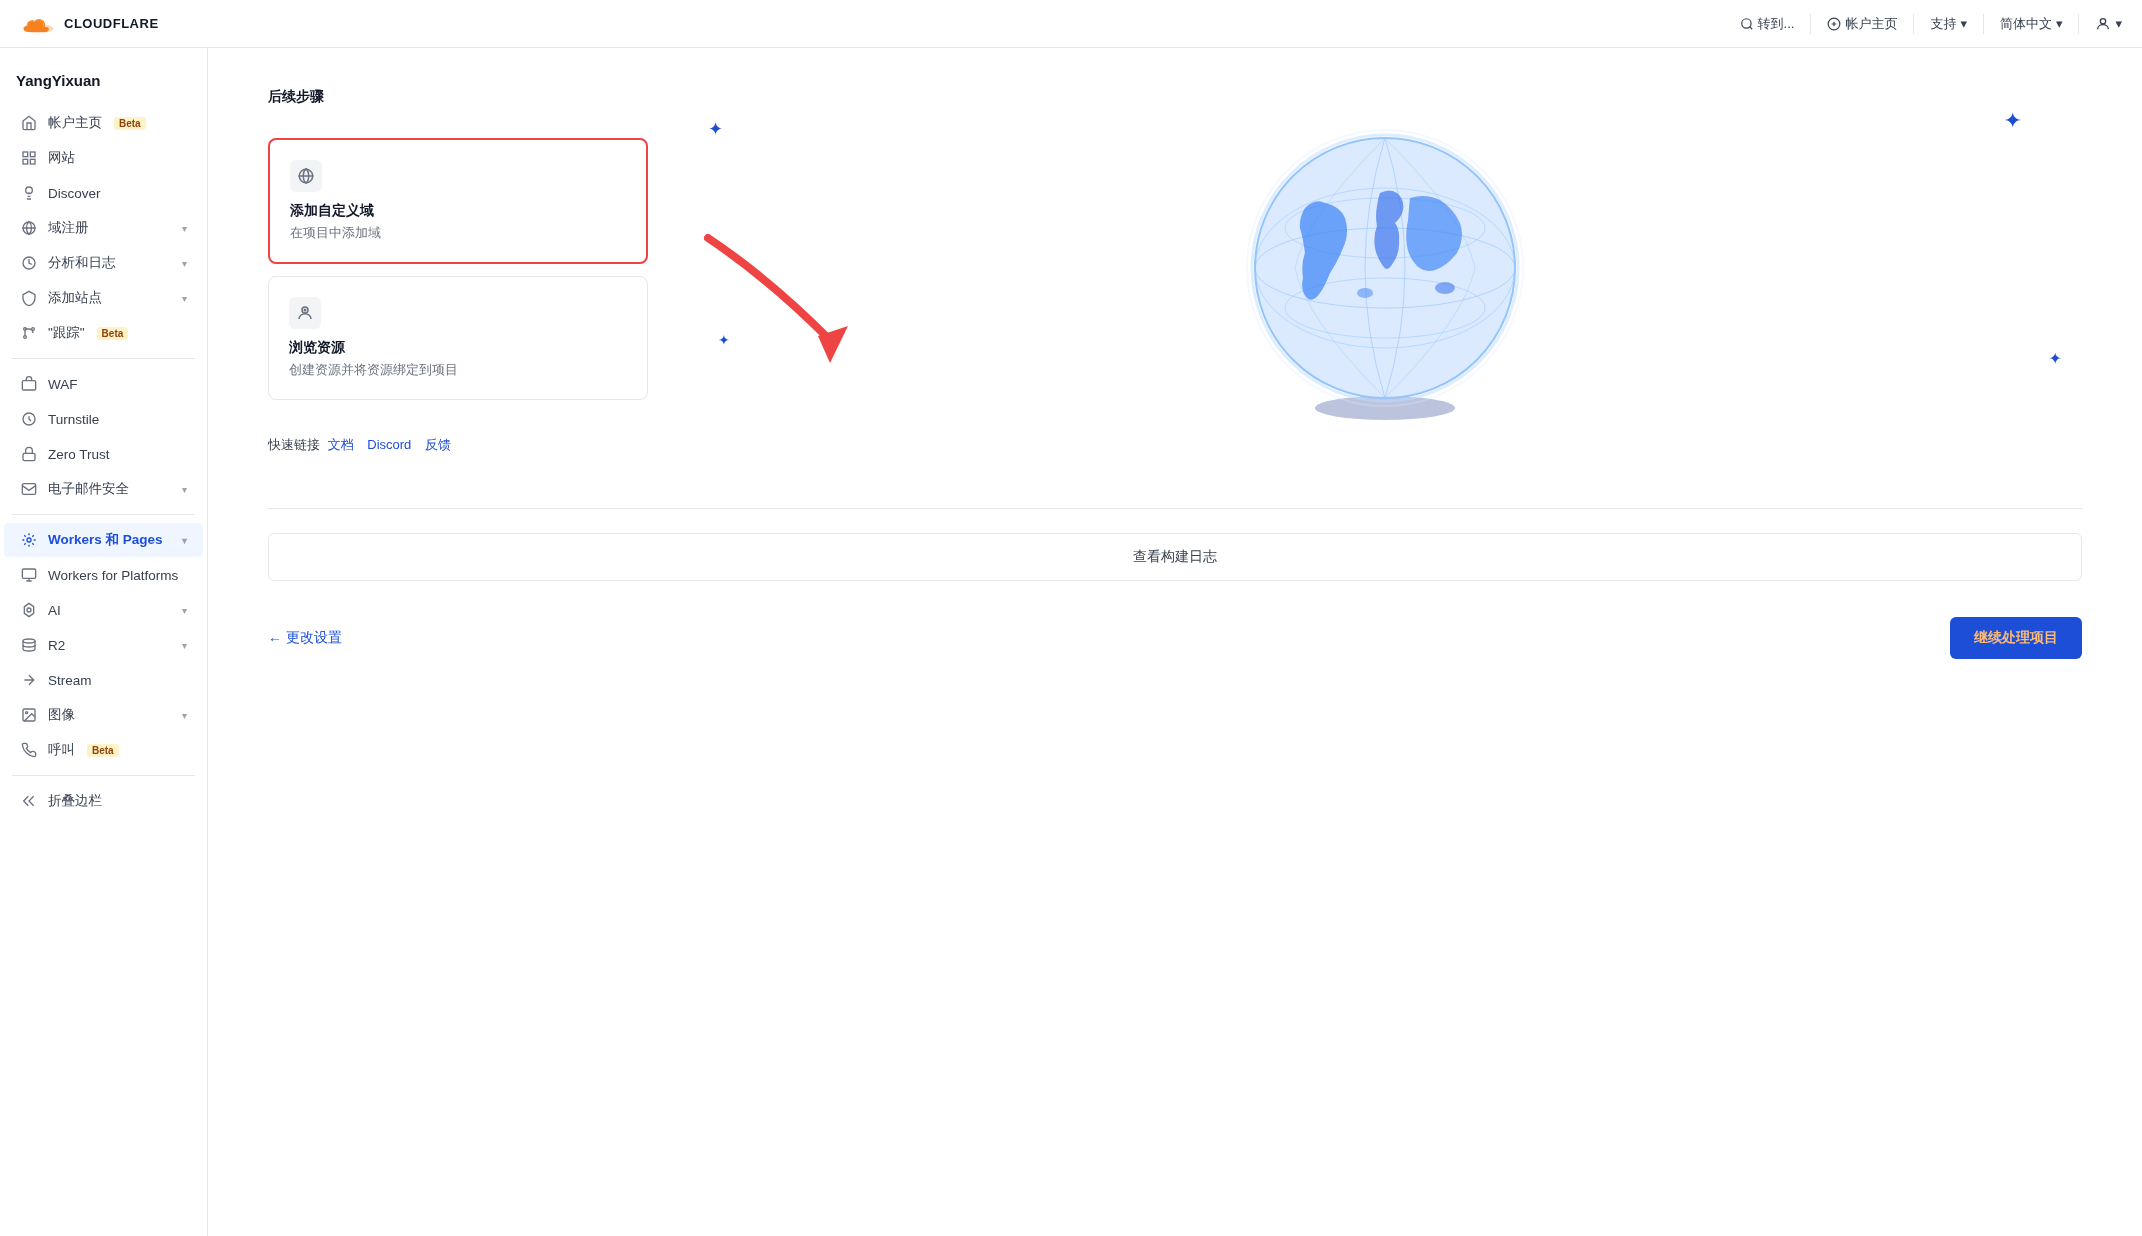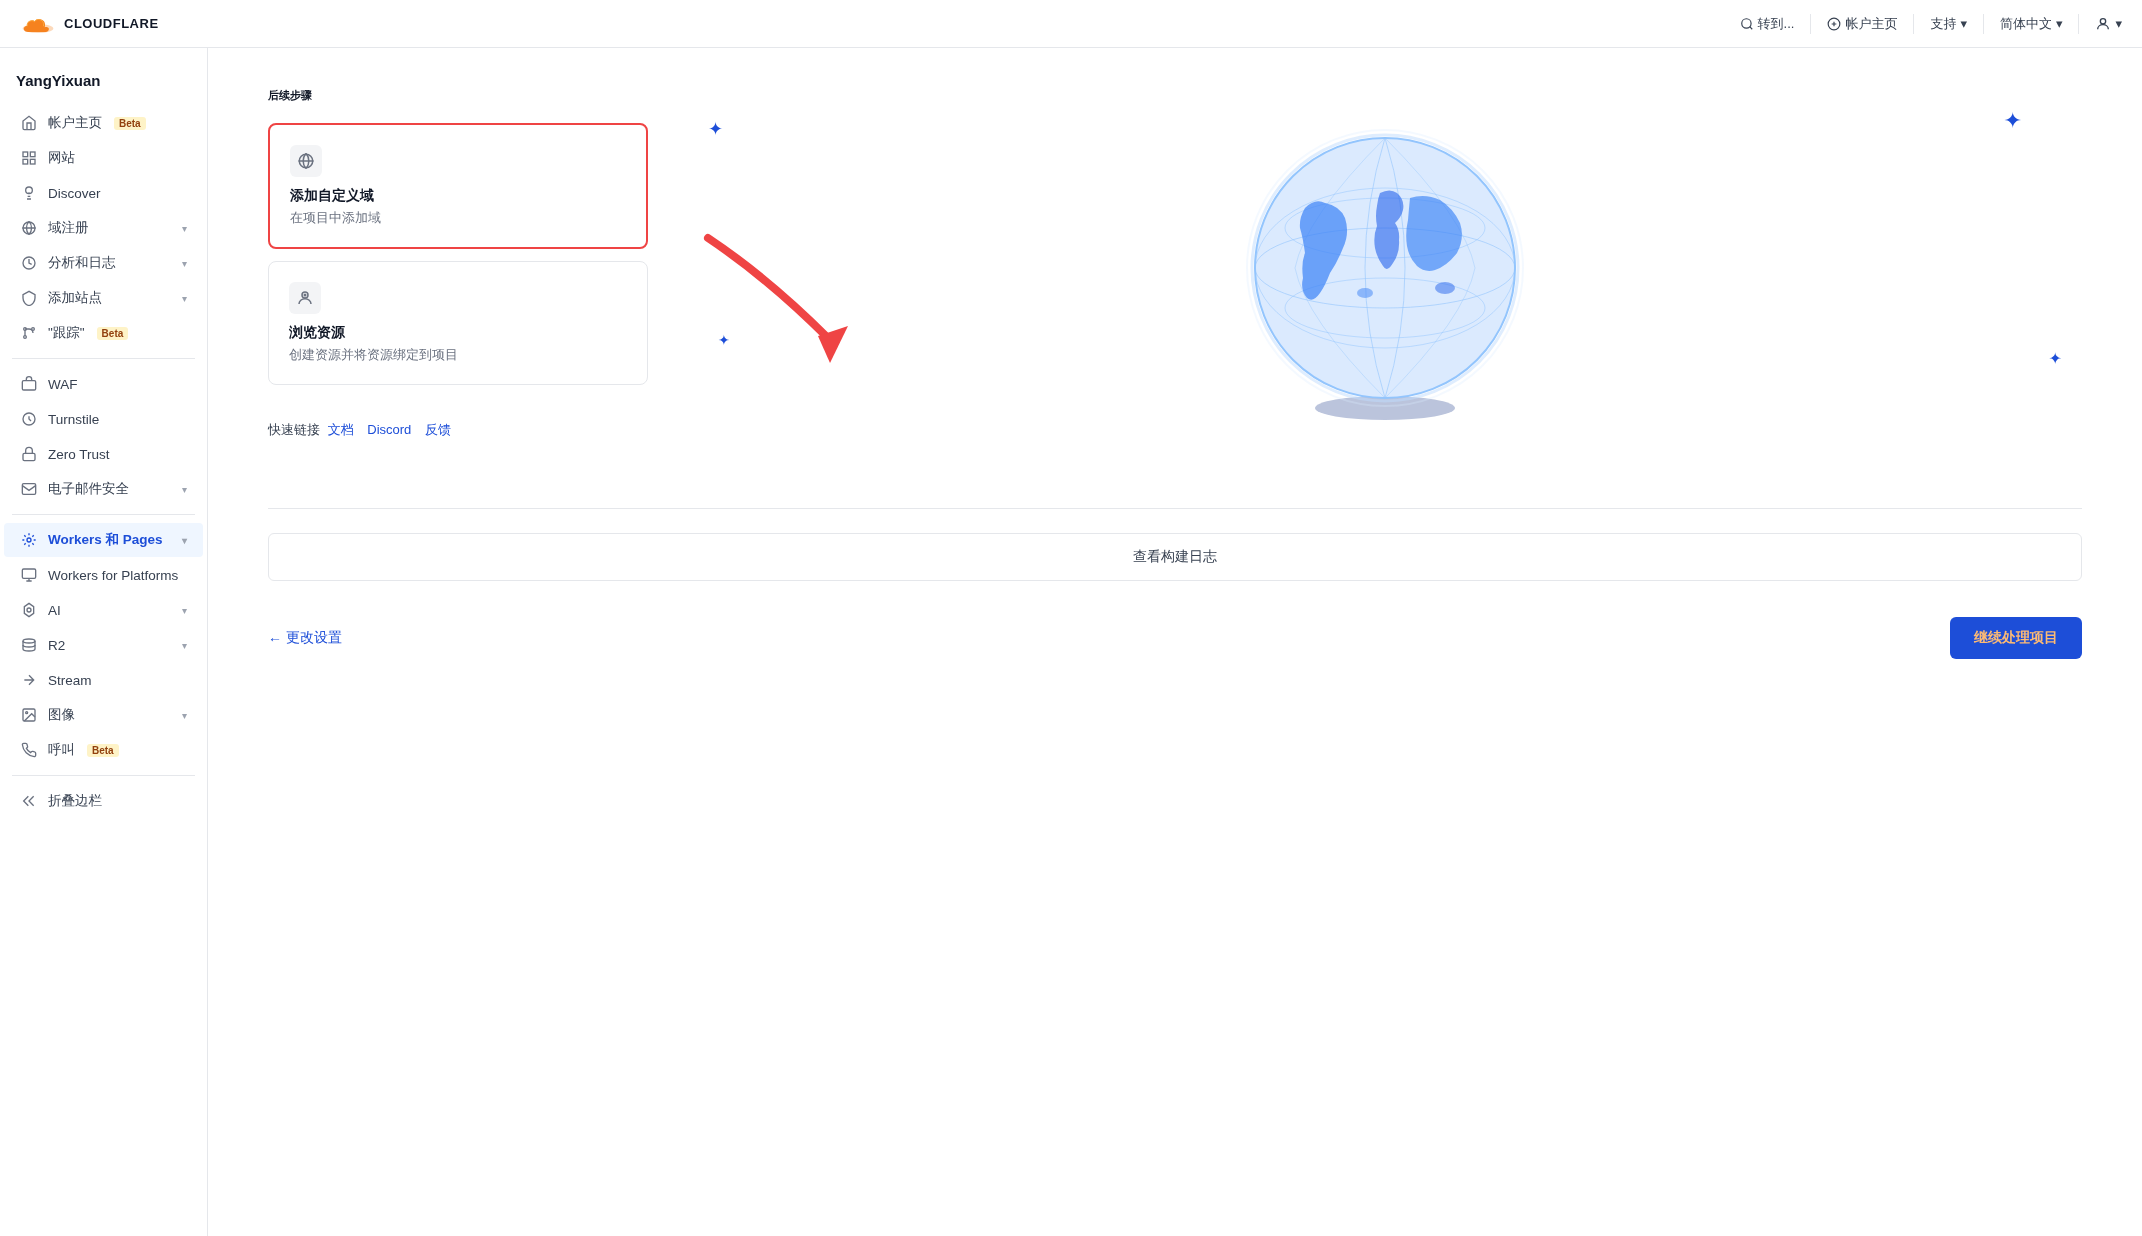--- a/index.html
+++ b/index.html
@@ -106,24 +106,24 @@
 
     .content-columns {
       display: flex;
       gap: 40px;
       position: relative;
     }
 
     .left-column { flex: 0 0 380px; }
 
     .next-steps-title {
-      font-size: 11px;
+      font-size: 14px;
       font-weight: 600;
       color: #111827;
-      margin-bottom: 20px;
+      margin-bottom: 32px;
     }
 
     .step-card {
       border: 1px solid #e5e7eb;
       border-radius: 8px;
       padding: 20px;
       margin-bottom: 12px;
       cursor: pointer;
       background: #fff;
     }

